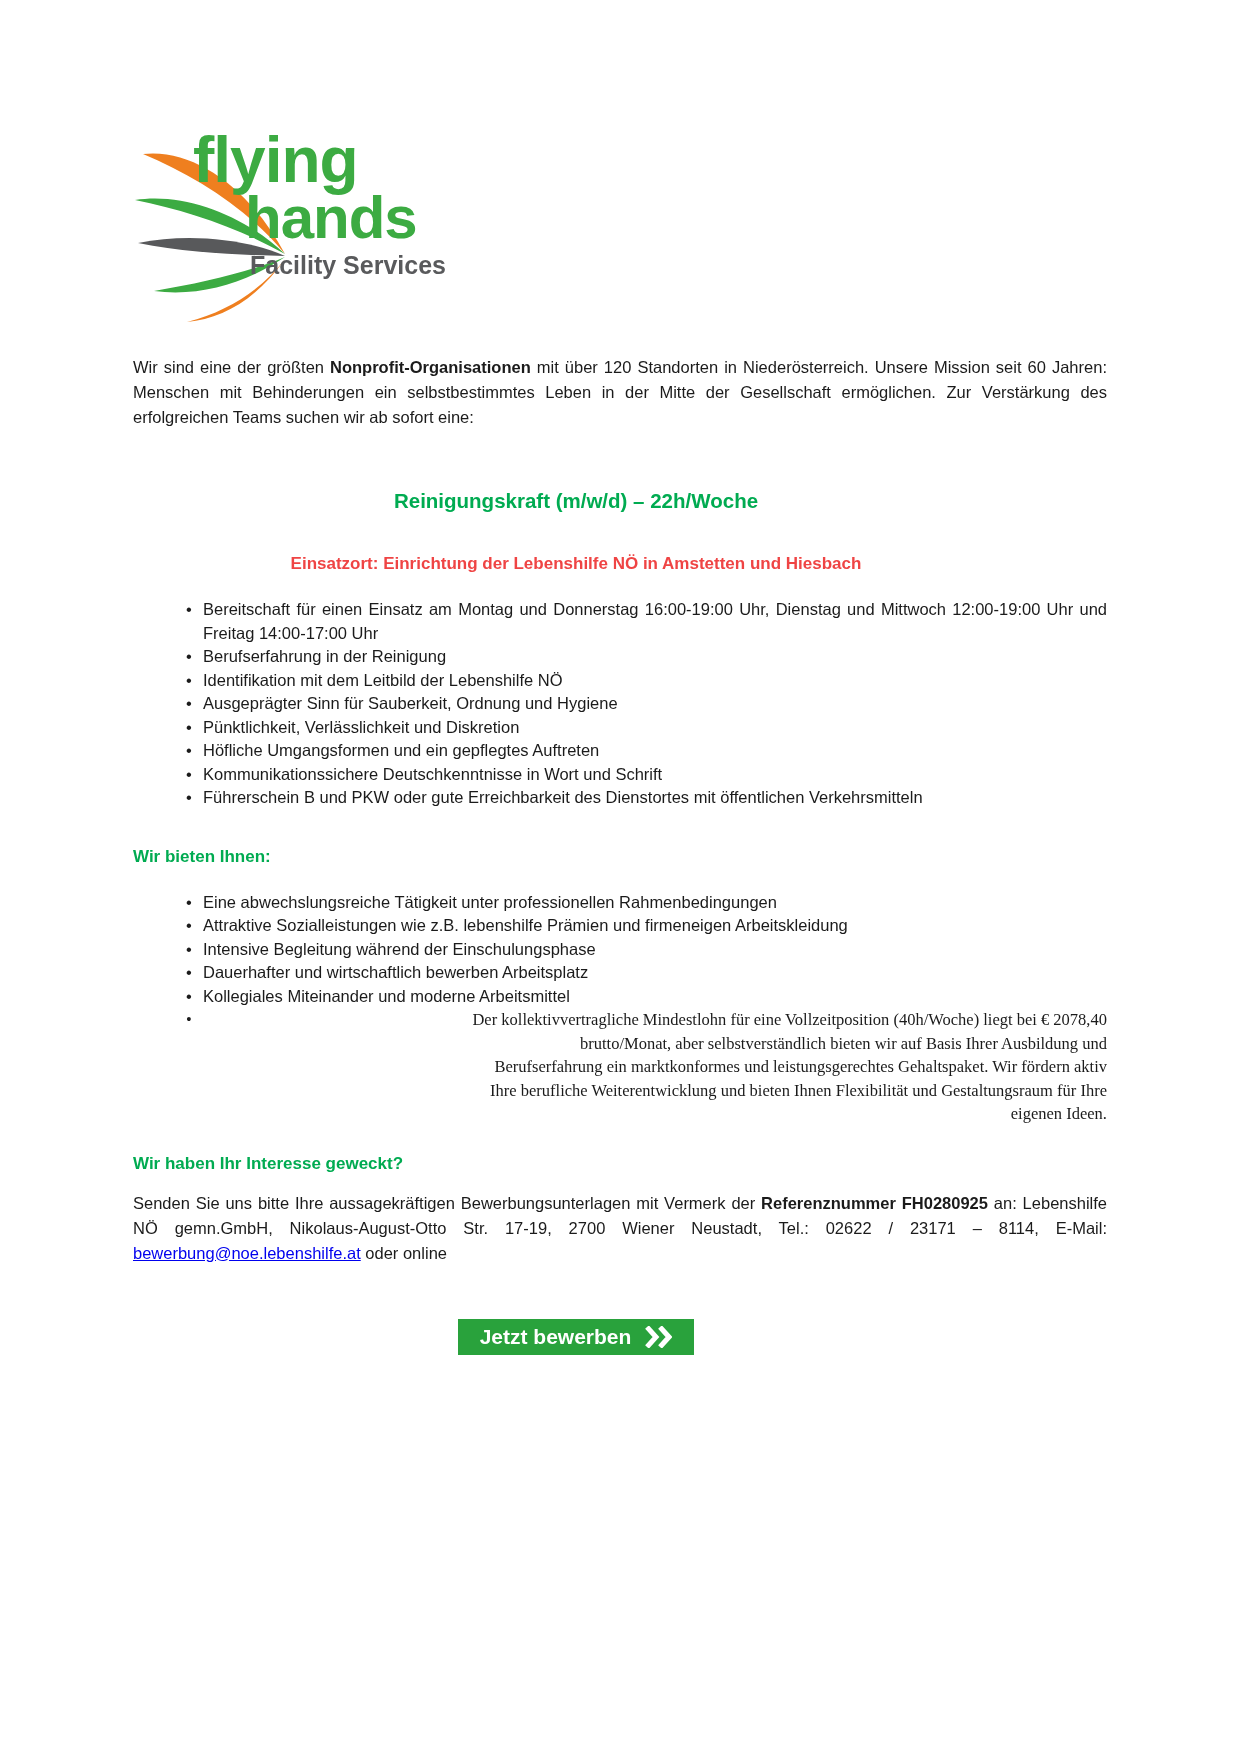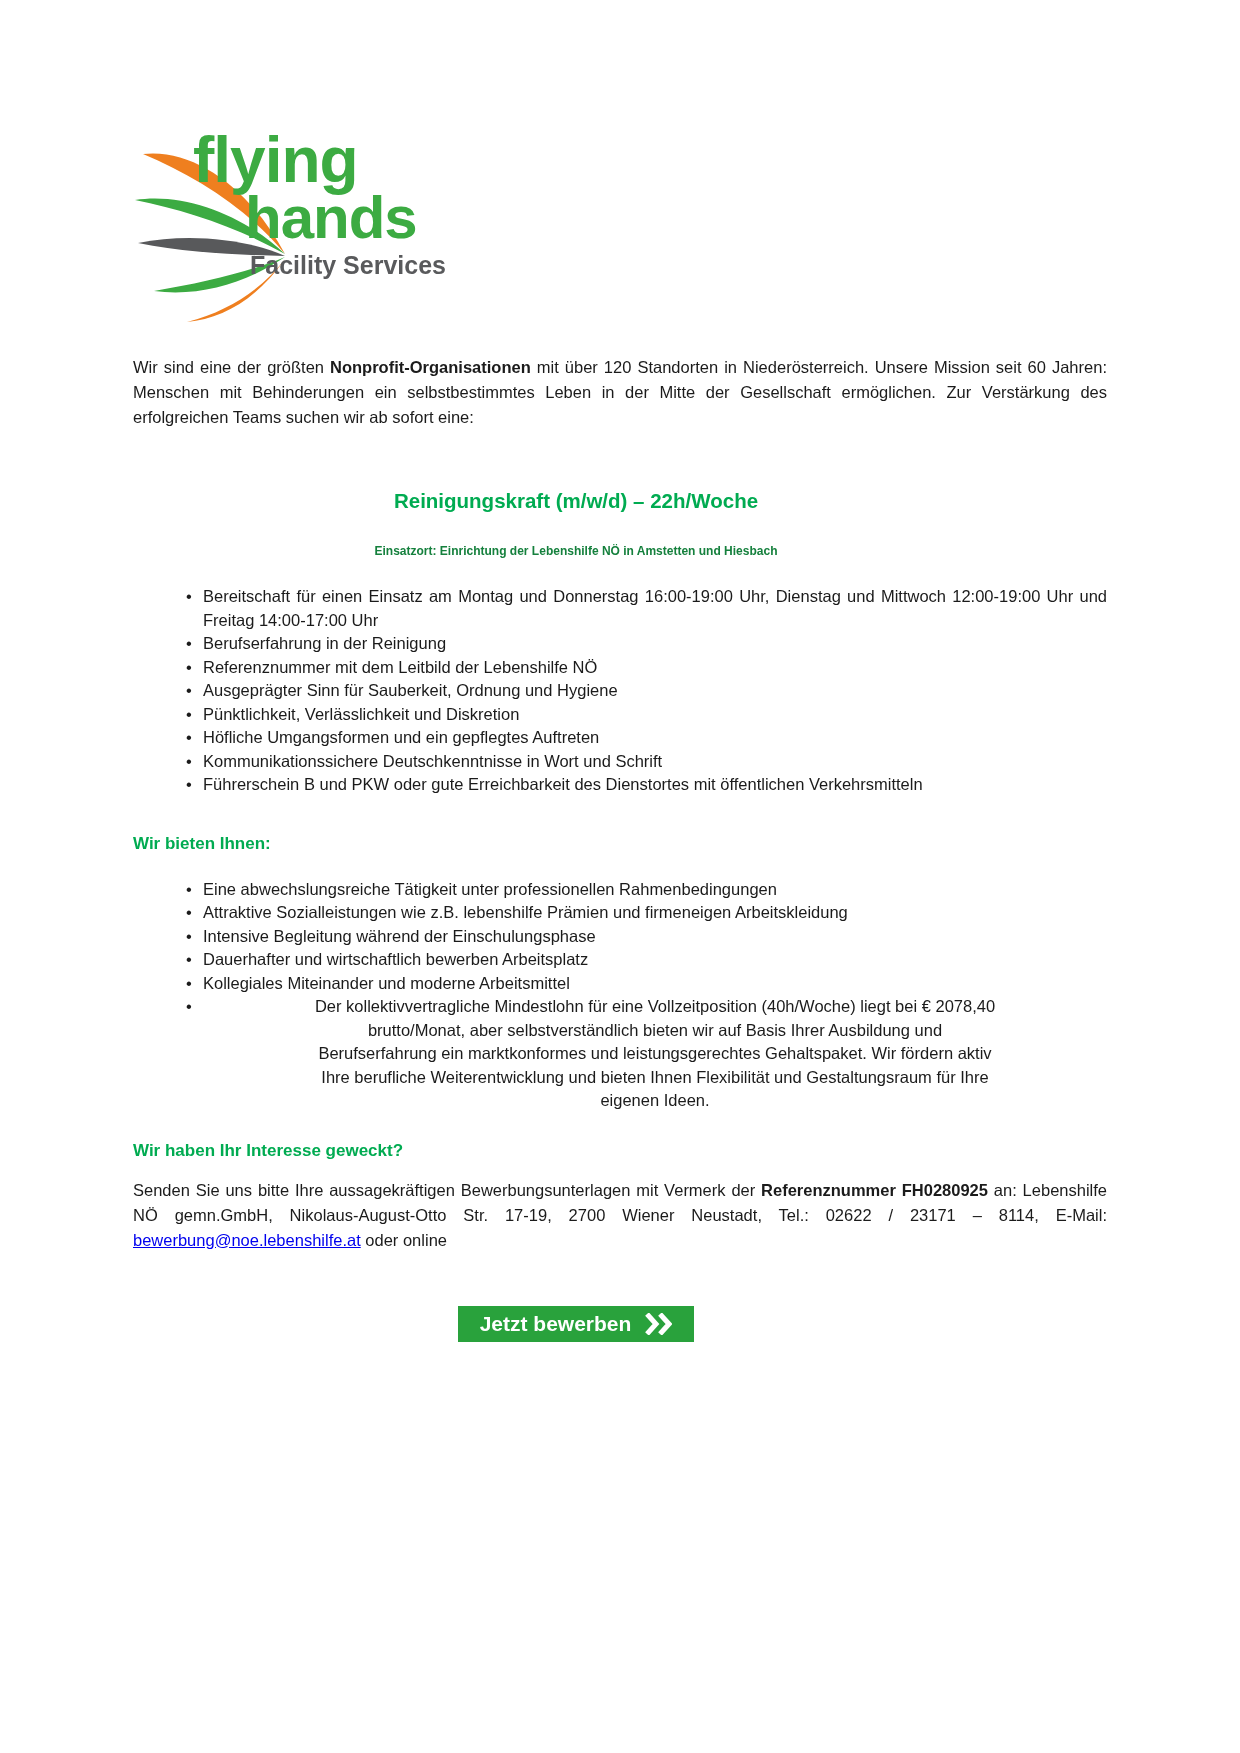--- a/index.html
+++ b/index.html
@@ -40,22 +40,22 @@
   .bold { font-weight: bold; }
 
   .centered { text-align: center; margin-right: 88px; }
 
   .job-title {
     margin-top: 58px;
     font-size: 20.5px; font-weight: bold; color: #00ab51;
     line-height: 26px;
   }
   .job-location {
-    margin-top: 26px;
-    font-size: 12px; font-weight: bold; color: #15803d;
+    margin-top: 39px;
+    font-size: 17px; font-weight: bold; color: #ef4444;
     line-height: 22px;
   }
 
   .section-heading {
     font-size: 17px; font-weight: bold; color: #00ab51;
     line-height: 22px;
   }
   .req-heading   { margin-top: 35px; }
   .offer-heading { margin-top: 36px; }
   .contact-heading { margin-top: 27px; }
@@ -70,21 +70,22 @@
     line-height: 23.5px;
     text-align: justify;
   }
   ul.bullets li::before {
     content: "\2022";
     position: absolute; left: -17px; top: 0;
     color: #1b1b1b;
   }
   ul.bullets li.multiline {
     white-space: pre-line;
-    text-align: center;
+    text-align: right;
+    font-family: Liberation Serif, serif;
   }
 
   .contact-para {
     margin-top: 16px;
     line-height: 25px;
     text-align: justify;
   }
   a.email-link { color: #0000ee; text-decoration: underline; cursor: pointer; }
 
   .apply-wrap { margin-top: 53px; margin-right: 88px; display: flex; justify-content: center; }
@@ -118,21 +119,21 @@
   <p class="intro"><span>Wir sind eine der größten </span><span class="bold">Nonprofit-Organisationen</span><span> mit über 120 Standorten in Niederösterreich. Unsere Mission seit 60 Jahren: Menschen mit Behinderungen ein selbstbestimmtes Leben in der Mitte der Gesellschaft ermöglichen. Zur Verstärkung des erfolgreichen Teams suchen wir ab sofort eine:</span></p>
 
   <div class="job-title centered">Reinigungskraft (m/w/d) – 22h/Woche</div>
 
   <div class="job-location centered">Einsatzort: Einrichtung der Lebenshilfe NÖ in Amstetten und Hiesbach</div>
 
 
   <ul class="bullets">
     <li>Bereitschaft für einen Einsatz am Montag und Donnerstag 16:00-19:00 Uhr, Dienstag und Mittwoch 12:00-19:00 Uhr und Freitag 14:00-17:00 Uhr</li>
     <li>Berufserfahrung in der Reinigung</li>
-    <li>Referenznummer mit dem Leitbild der Lebenshilfe NÖ</li>
+    <li>Identifikation mit dem Leitbild der Lebenshilfe NÖ</li>
     <li>Ausgeprägter Sinn für Sauberkeit, Ordnung und Hygiene</li>
     <li>Pünktlichkeit, Verlässlichkeit und Diskretion</li>
     <li>Höfliche Umgangsformen und ein gepflegtes Auftreten</li>
     <li>Kommunikationssichere Deutschkenntnisse in Wort und Schrift</li>
     <li>Führerschein B und PKW oder gute Erreichbarkeit des Dienstortes mit öffentlichen Verkehrsmitteln</li>
   </ul>
 
   <div class="section-heading offer-heading">Wir bieten Ihnen:</div>
 
   <ul class="bullets">

